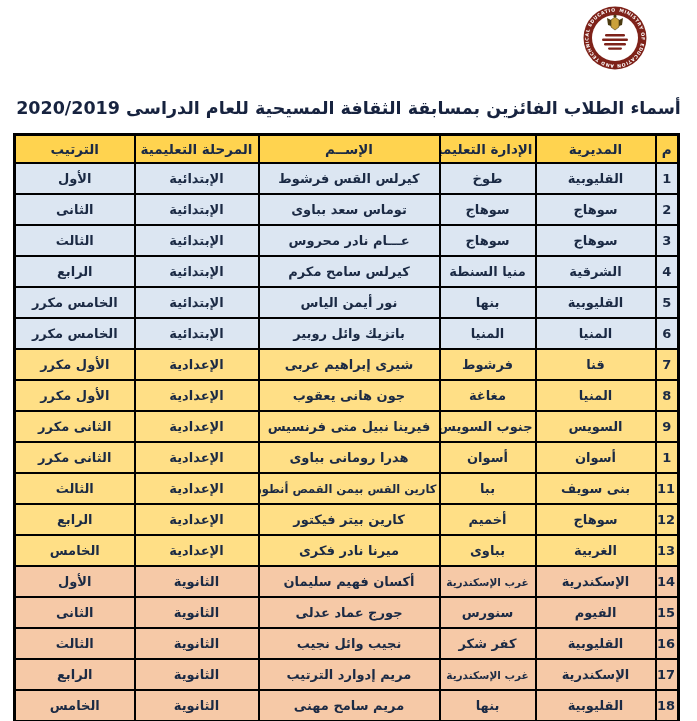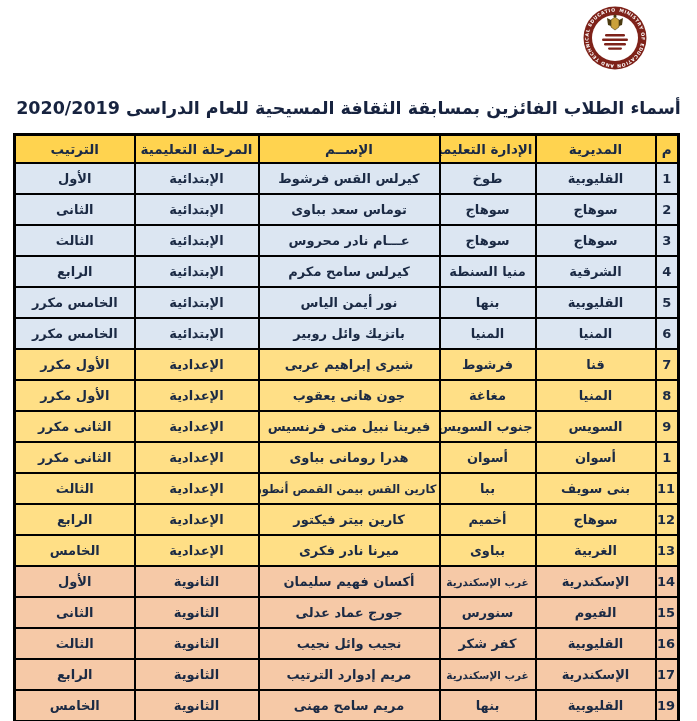--- a/index.html
+++ b/index.html
@@ -213,21 +213,21 @@
         </tr>
         <tr style="background: rgb(246, 201, 167);">
           <td class="num-cell">17</td>
           <td>الإسكندرية</td>
           <td style="font-size: 10.5px;">غرب الإسكندرية</td>
           <td>مريم إدوارد الترتيب</td>
           <td>الثانوية</td>
           <td>الرابع</td>
         </tr>
         <tr style="background: rgb(246, 201, 167);">
-          <td class="num-cell">19</td>
+          <td class="num-cell">18</td>
           <td>القليوبية</td>
           <td>بنها</td>
           <td>مريم سامح مهنى</td>
           <td>الثانوية</td>
           <td>الخامس</td>
         </tr>
       </tbody>
   </table>
 
 </div>

